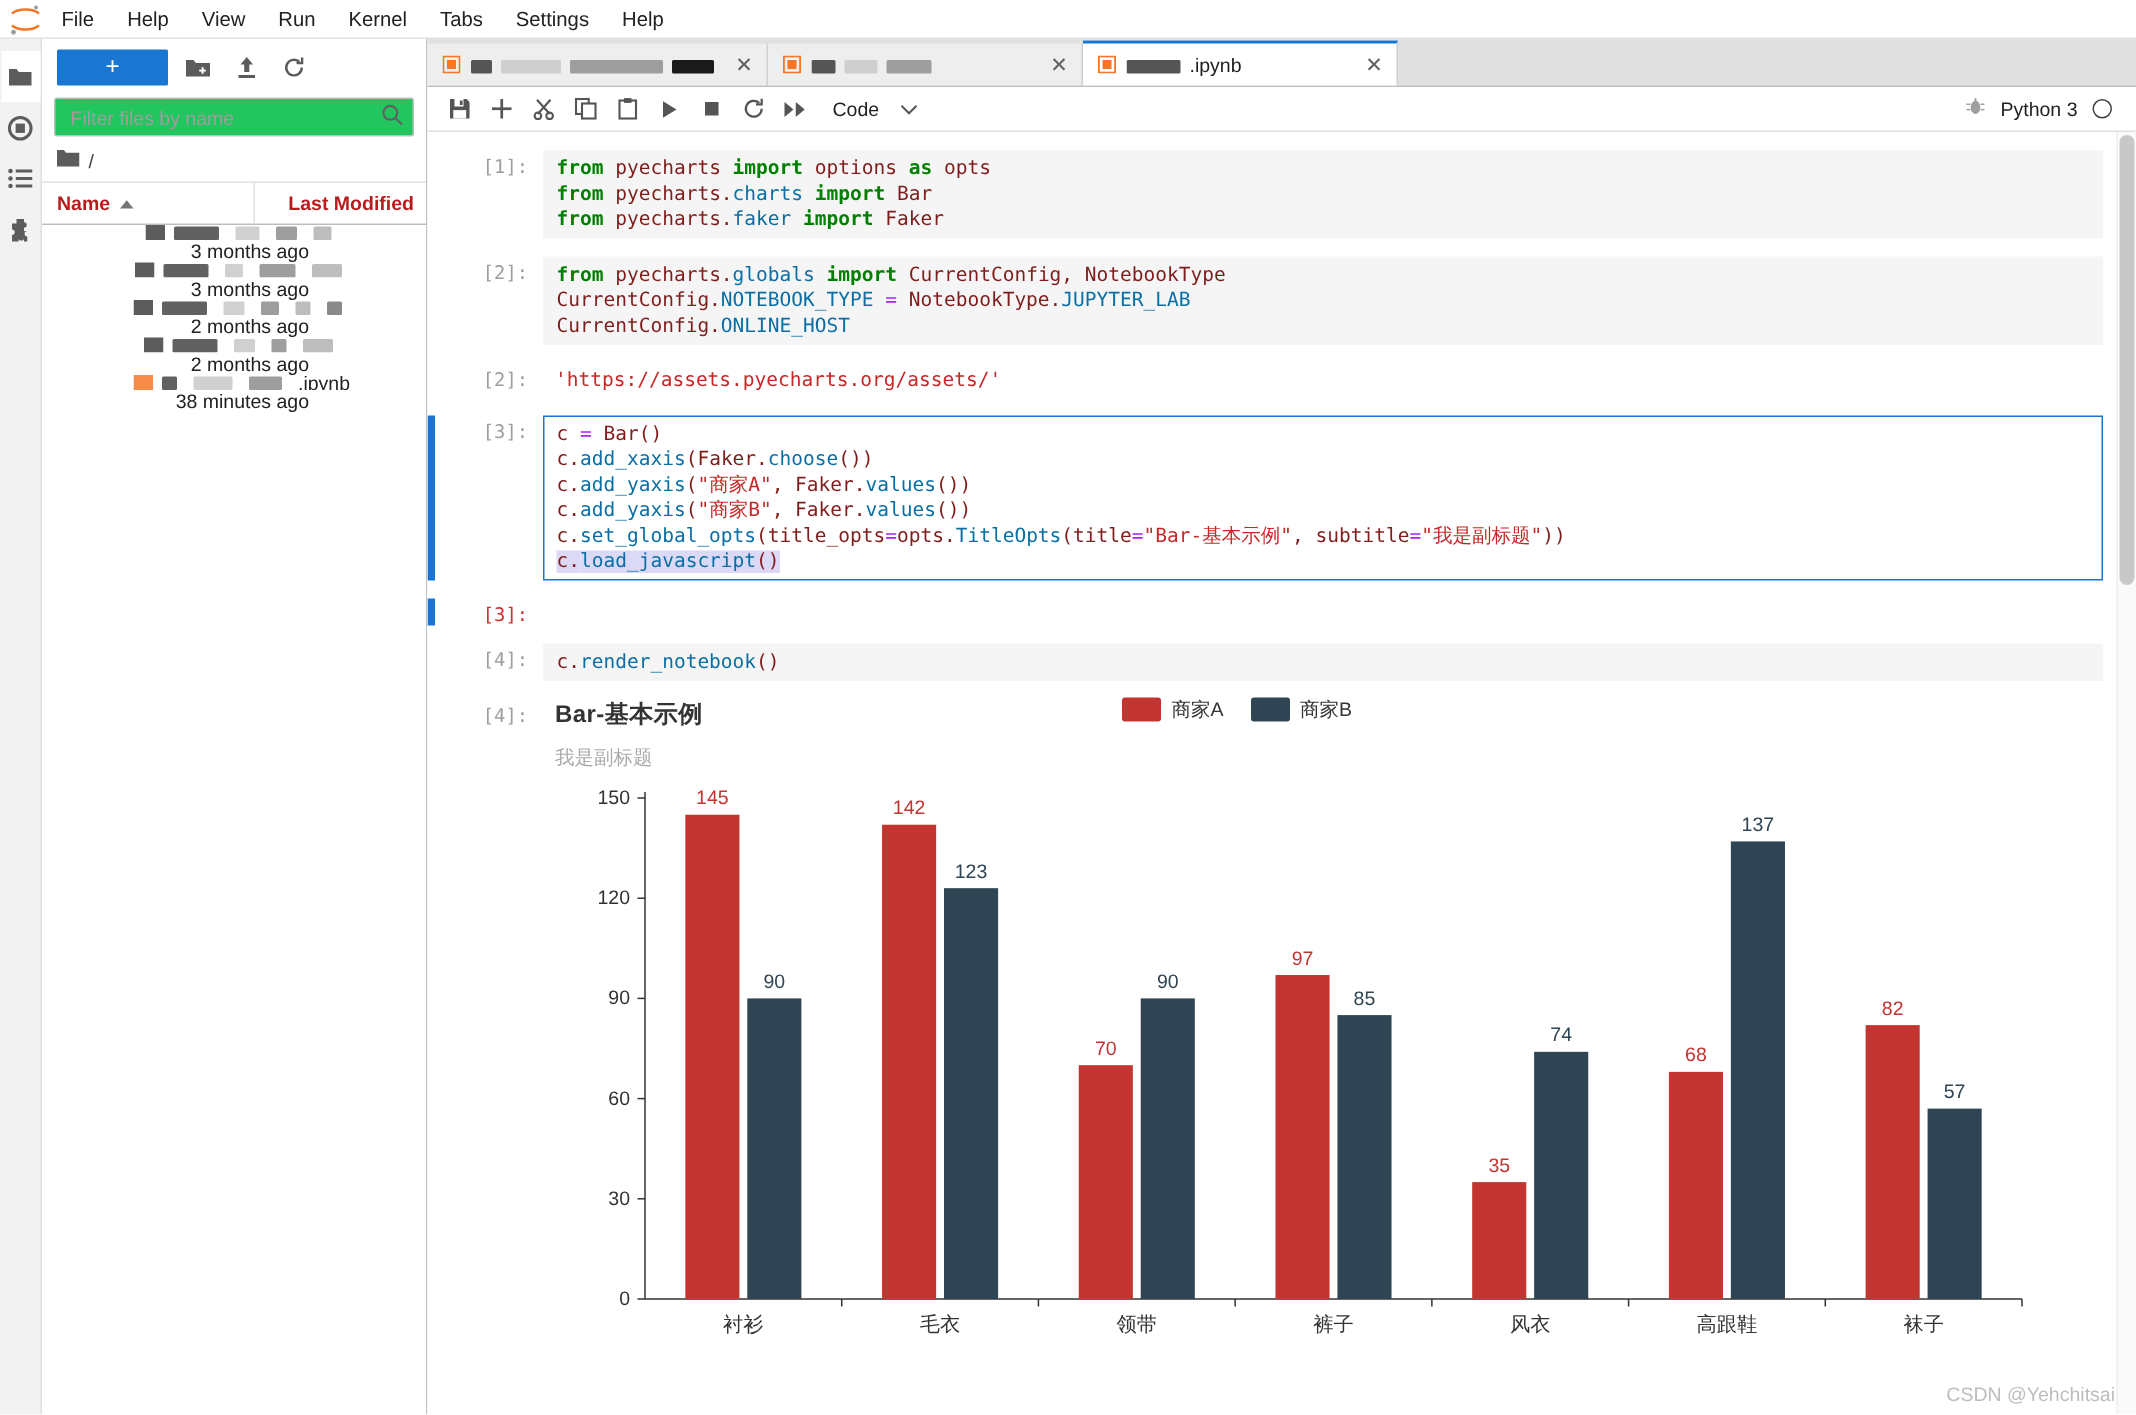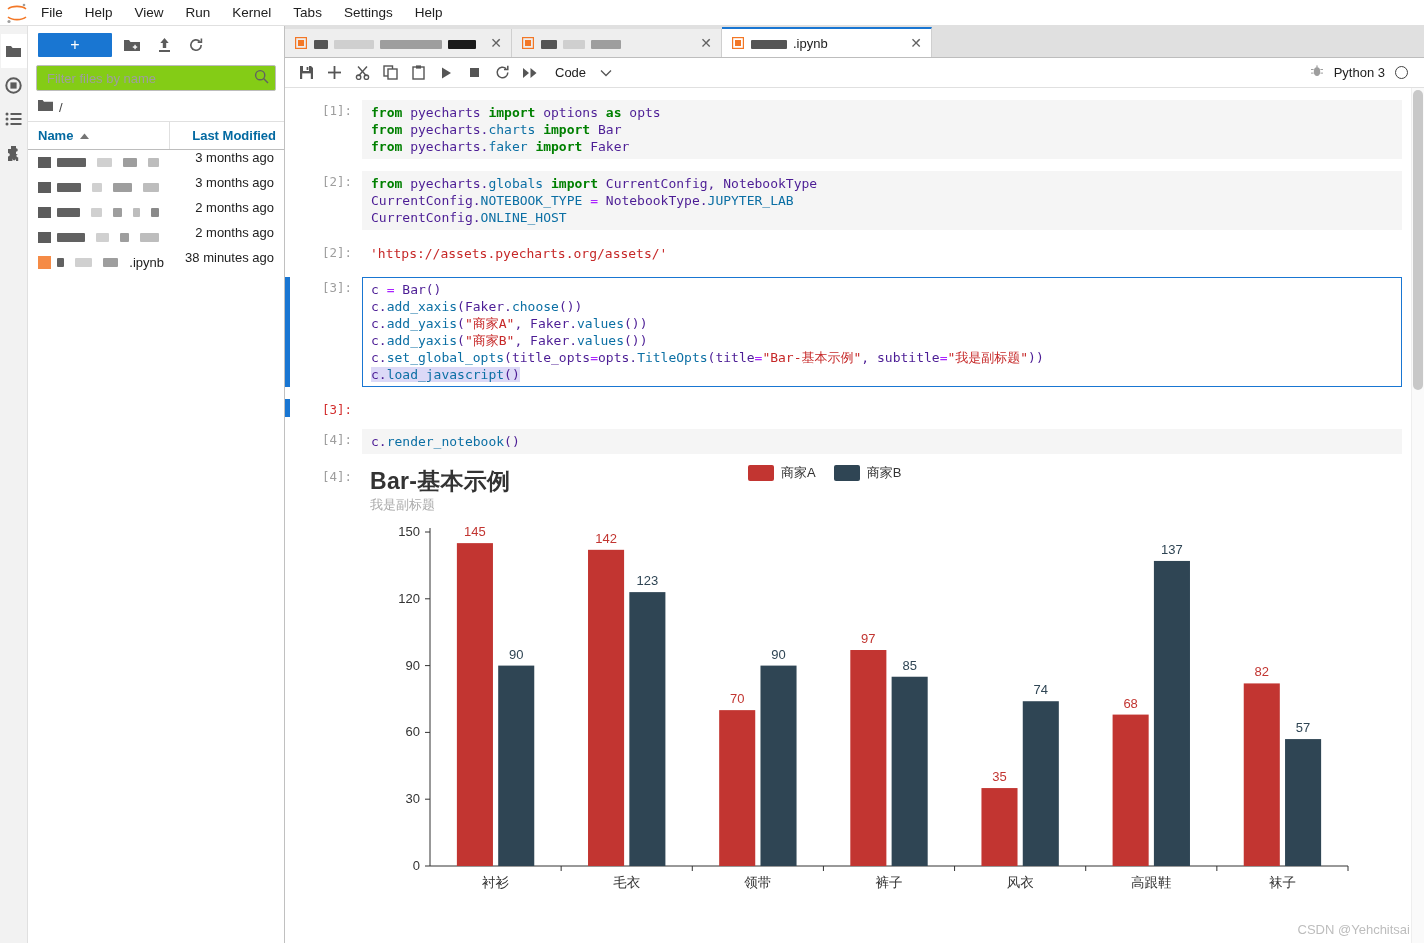--- a/index.html
+++ b/index.html
@@ -56,46 +56,46 @@
     cursor:pointer; border-radius:1px;
   }
   .fb-tb-icon {
     width:24px; height:22px; display:flex; align-items:center;
     justify-content:center; color:#616161; cursor:pointer;
   }
   .fb-filter {
     margin:2px 8px 6px 8px; height:26px;
     border:1px solid #bdbdbd; border-radius:2px;
     display:flex; align-items:center; padding:0 6px 0 8px;
-    background:#84cc16;
+    background:#22c55e;
   }
   .fb-filter input {
     flex:1; border:none; outline:none; font-size:13px;
     font-family:"Liberation Sans", sans-serif; color:#212121;
     background:transparent;
   }
   .fb-filter input::placeholder { color:#9e9e9e; }
   .fb-breadcrumb {
     display:flex; align-items:center; gap:6px;
     padding:2px 10px 6px 10px; font-size:13px; color:#424242;
   }
   .fb-header {
     display:flex; border-top:1px solid #e0e0e0;
     border-bottom:1px solid #bdbdbd;
-    font-size:13px; font-weight:bold; color:#0369a1;
+    font-size:13px; font-weight:bold; color:#b91c1c;
   }
   .fb-header .h-name {
     flex:1; padding:6px 10px; display:flex; align-items:center; gap:6px;
     border-right:1px solid #e0e0e0; cursor:pointer;
   }
   .fb-header .h-mod { width:114px; padding:6px 8px; text-align:right; cursor:pointer; }
   .fb-list { flex:1; overflow:hidden; }
   .fb-row {
-    display:flex; height:25px;
-    font-size:13px; cursor:pointer;
+    display:flex; align-items:center; height:25px;
+    font-size:13px; cursor:pointer;flex-direction:column;
   }
   .fb-row.selected { background:#1f7ce0; color:#fff; }
   .fb-row .r-name {
     flex:1; padding-left:10px; display:flex; align-items:center;
     gap:6px; overflow:hidden; white-space:nowrap;
   }
   .fb-row .r-mod {
     width:120px; padding-right:10px; text-align:right; white-space:nowrap;
   }
   .redact {
@@ -171,31 +171,31 @@
   }
   .cell.active .source { background:#fff; border:1px solid #1976d2; }
   .out-text {
     flex:1; padding:3px 8px; font-family:"DejaVu Sans Mono", monospace;
     font-size:13px; line-height:17px;
   }
   .k  { color:#008000; font-weight:bold; }  
   .b  { color:#0b6fa4; }                    
   .s  { color:#c62828; }                    
   .op { color:#aa22ff; }                    
-  .n  { color:#4c1d95; }
+  .n  { color:#7f1d1d; }
   .hlsel { background:#dcd9f7; }
 
   
   .chart-out { flex:1; padding-left:6px; }
   .chart {
     position:relative; width:1000px; height:455px;
     font-family:"Liberation Sans", sans-serif;
   }
   .ch-title {
-    position:absolute; left:2px; top:0; font-size:23px;
+    position:absolute; left:2px; top:0; font-size:16px;
     font-weight:bold; color:#333; letter-spacing:.3px;
   }
   .ch-sub {
     position:absolute; left:2px; top:30px; font-size:13px; color:#aaa;
   }
   .ch-legend {
     position:absolute; left:380px; top:-2px;
     display:flex; align-items:center; gap:18px;justify-content:flex-end;
   }
   .leg-item { display:flex; align-items:center; gap:7px; font-size:13px; color:#333; cursor:pointer; }

